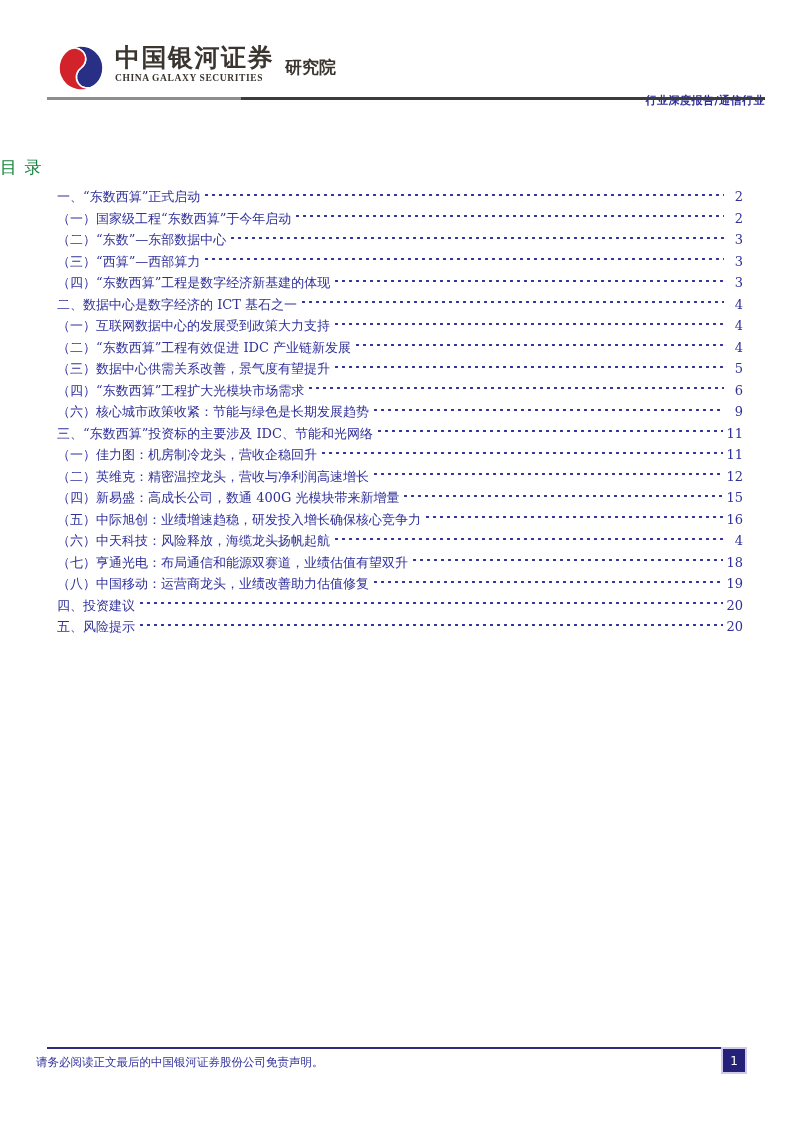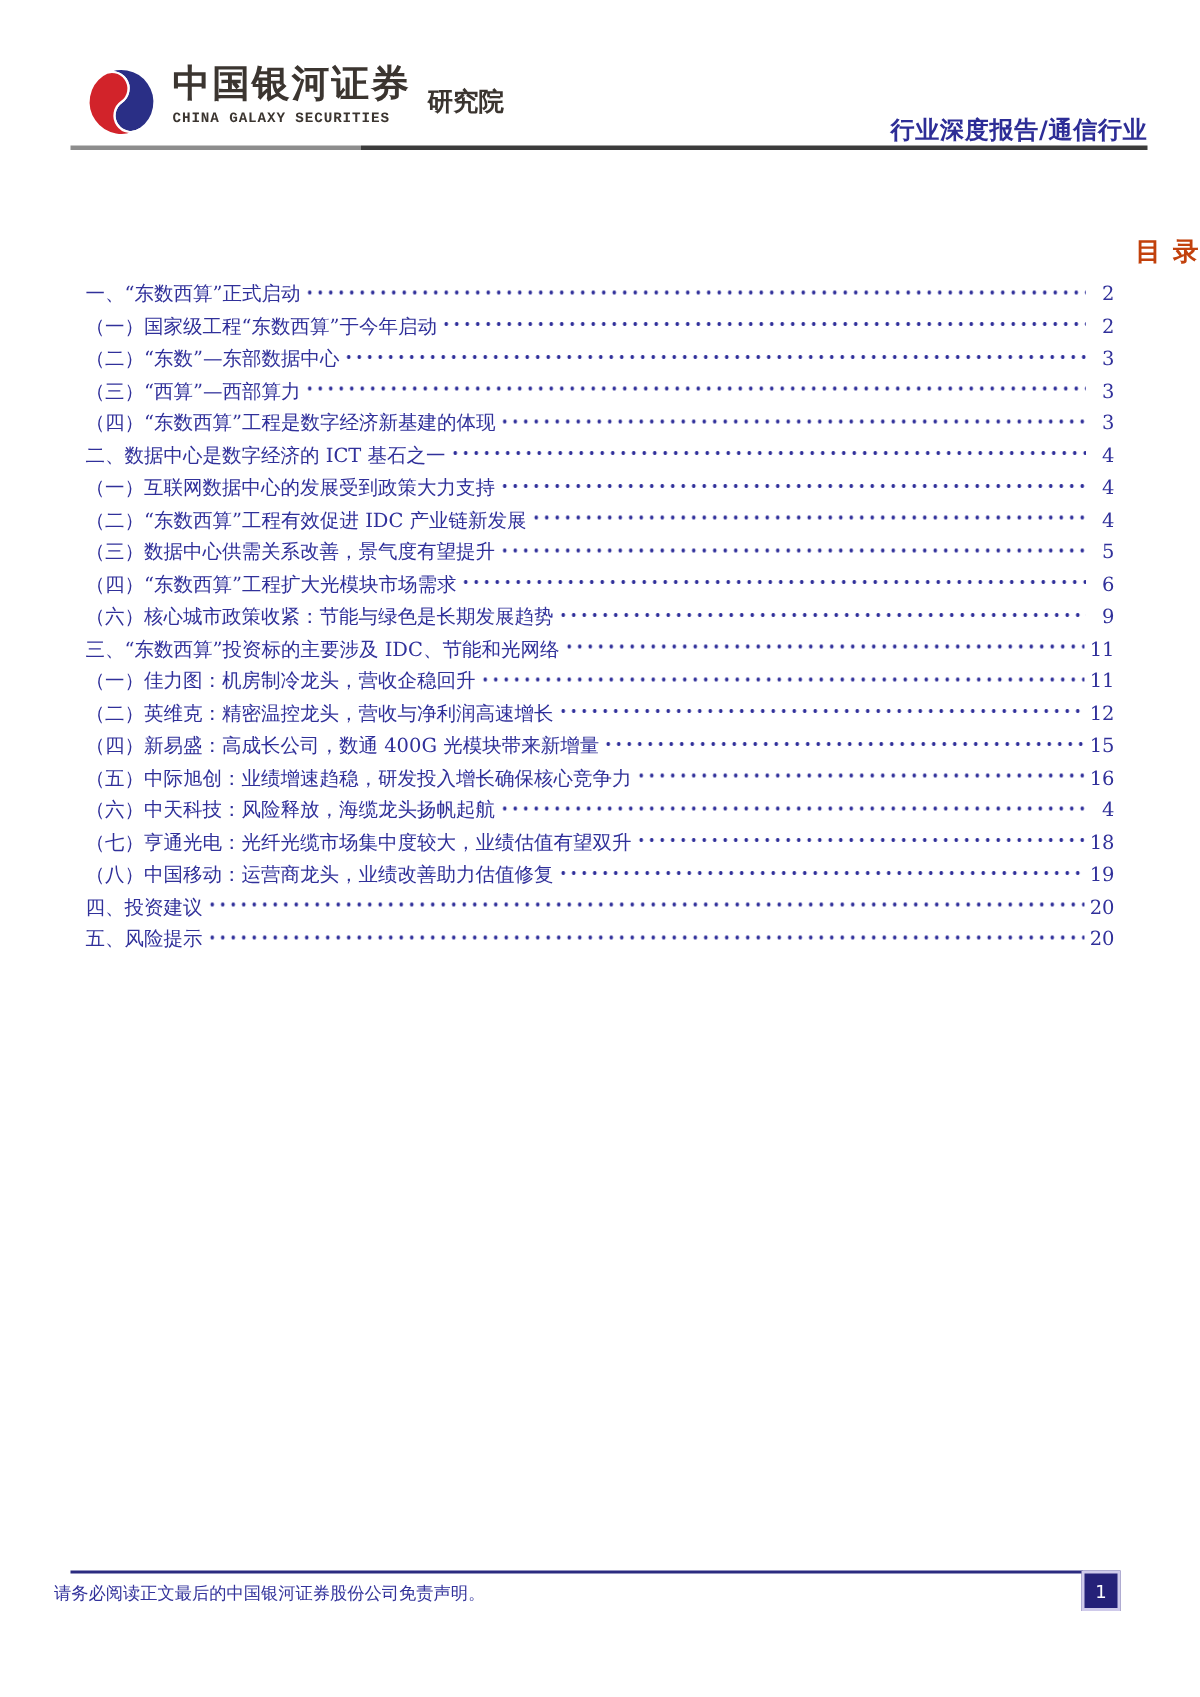--- a/index.html
+++ b/index.html
@@ -8,33 +8,33 @@
     background:#ffffff;
     position:relative;
     overflow:hidden;
     font-family:"DejaVu Serif","Liberation Serif",serif;
   }
   .page{position:absolute;inset:0;}
 
   
   .header{position:absolute;left:56px;top:40px;display:flex;align-items:flex-start;}
   .logo-swirl{width:50px;height:56px;flex:0 0 auto;}
-  .brand-block{margin-left:9px;font-family:Liberation Mono, monospace;color:#3b3530;}
+  .brand-block{margin-left:9px;font-family:Liberation Serif, serif;color:#3b3530;}
   .brand-cn{font-size:25px;font-weight:bold;letter-spacing:1.5px;line-height:30px;margin-top:3px;}
   .brand-en{font-size:9.5px;font-weight:bold;letter-spacing:0.6px;line-height:11px;}
   .brand-suffix{margin-left:11px;margin-top:16px;font-size:17px;font-weight:bold;color:#3b3530;
     font-family:Liberation Serif, serif;}
-  .report-type{position:absolute;right:35px;top:77px;font-size:16px;font-weight:bold;
+  .report-type{position:absolute;right:35px;top:93px;font-size:11px;font-weight:bold;
     color:#2d2d96;letter-spacing:0.5px;}
   .header-rule{position:absolute;left:47px;right:35px;top:97px;height:3px;
     background:linear-gradient(to right,#8d8d8d 0%,#8d8d8d 27%,#3c3c3c 27%,#3c3c3c 100%);}
 
   
-  .toc-title{position:absolute;left:0;right:0;top:156px;text-align:right;
-    font-size:17px;font-weight:bold;color:#c2410c;letter-spacing:1px;}
+  .toc-title{position:absolute;left:0;right:0;top:156px;text-align:left;
+    font-size:17px;font-weight:normal;color:#15803d;letter-spacing:1px;}
   .toc{position:absolute;left:57px;top:186px;width:686px;}
   .toc-row{display:flex;align-items:center;height:21.5px;color:#30309a;font-size:13px;}
   .toc-label{white-space:nowrap;line-height:19px;}
   .toc-leader{flex:1 1 auto;height:4px;margin:0 3px 4px 3px;
     background-image:radial-gradient(circle,#30309a 1.1px,rgba(0,0,0,0) 1.4px);
     background-size:7px 4px;background-repeat:repeat-x;background-position:left bottom;}
   .toc-page{flex:0 0 auto;min-width:16px;text-align:right;line-height:19px;}
 
   
   .footer-rule{position:absolute;left:47px;top:1047px;width:675px;height:2px;background:#2b2b80;}
@@ -149,21 +149,21 @@
         <span class="toc-label">（五）中际旭创：业绩增速趋稳，研发投入增长确保核心竞争力</span>
         <span class="toc-leader"></span>
         <span class="toc-page">16</span>
       </div>
       <div class="toc-row">
         <span class="toc-label">（六）中天科技：风险释放，海缆龙头扬帆起航</span>
         <span class="toc-leader"></span>
         <span class="toc-page">4</span>
       </div>
       <div class="toc-row">
-        <span class="toc-label">（七）亨通光电：光纤光缆市场集中度较大，业绩估值有望双升</span>
+        <span class="toc-label">（七）亨通光电：布局通信和能源双赛道，业绩估值有望双升</span>
         <span class="toc-leader"></span>
         <span class="toc-page">18</span>
       </div>
       <div class="toc-row">
         <span class="toc-label">（八）中国移动：运营商龙头，业绩改善助力估值修复</span>
         <span class="toc-leader"></span>
         <span class="toc-page">19</span>
       </div>
       <div class="toc-row">
         <span class="toc-label">四、投资建议</span>

